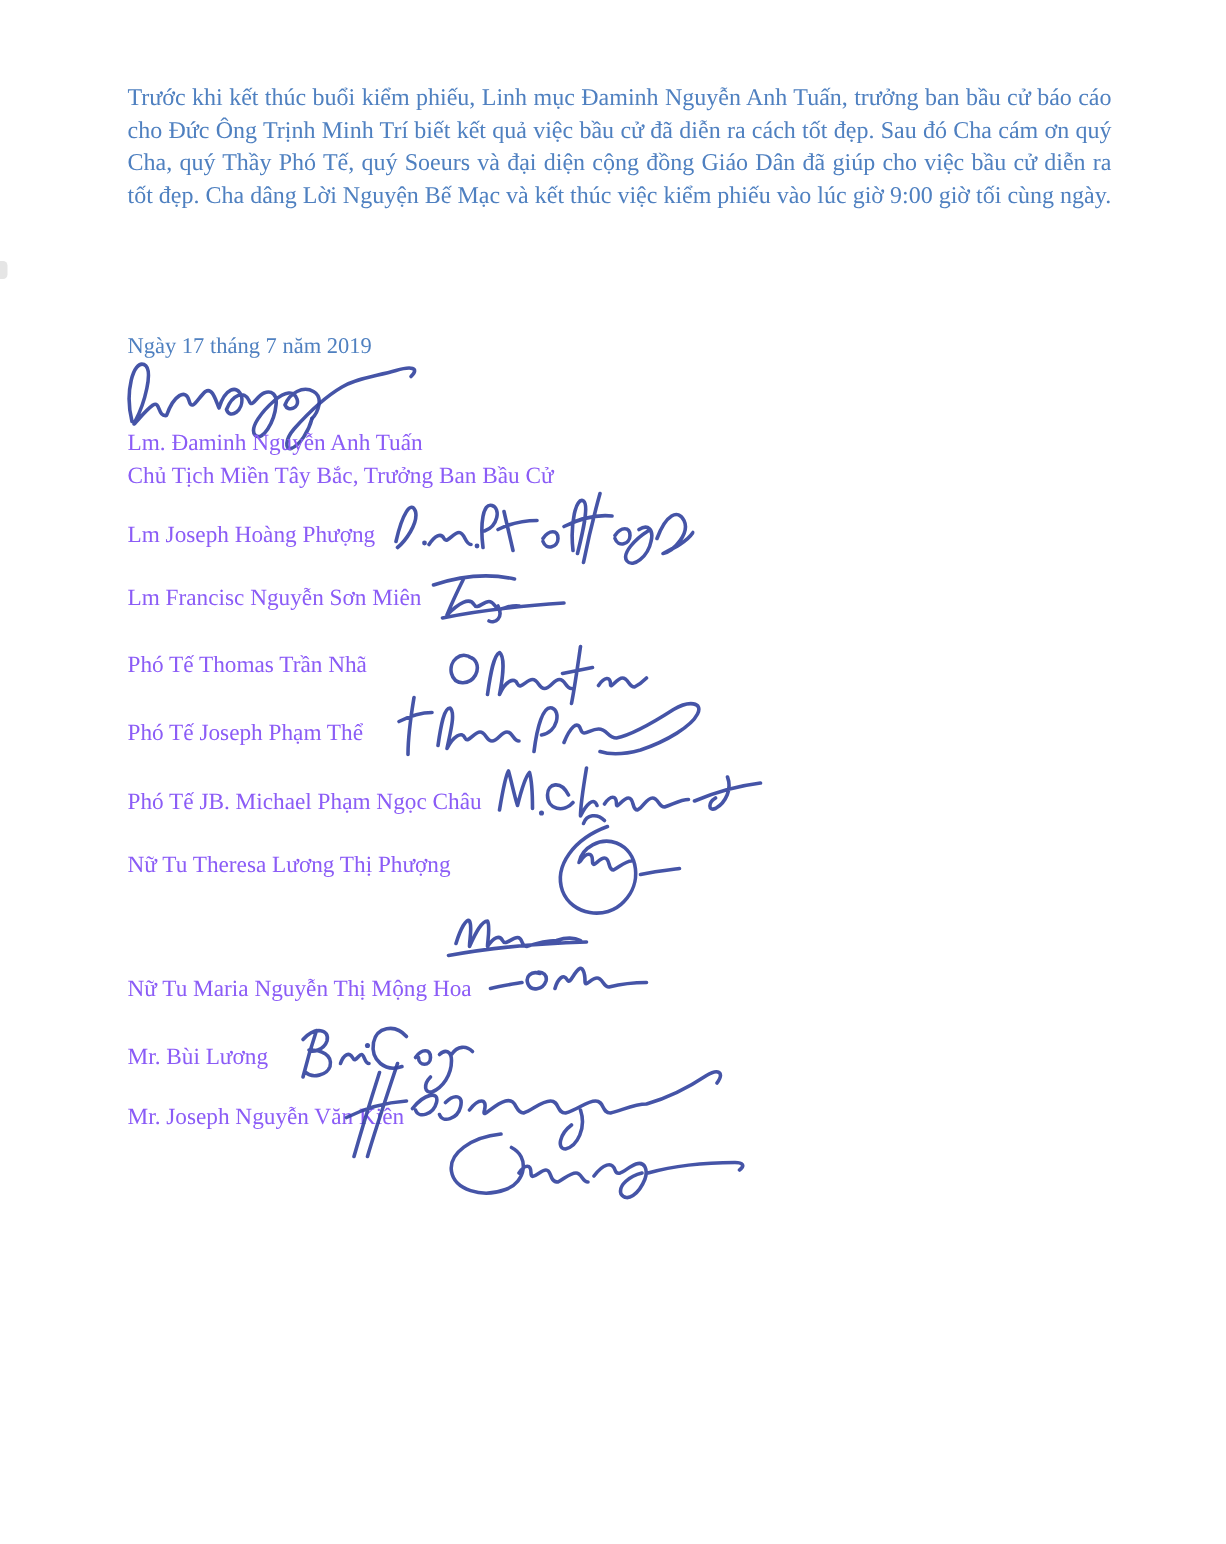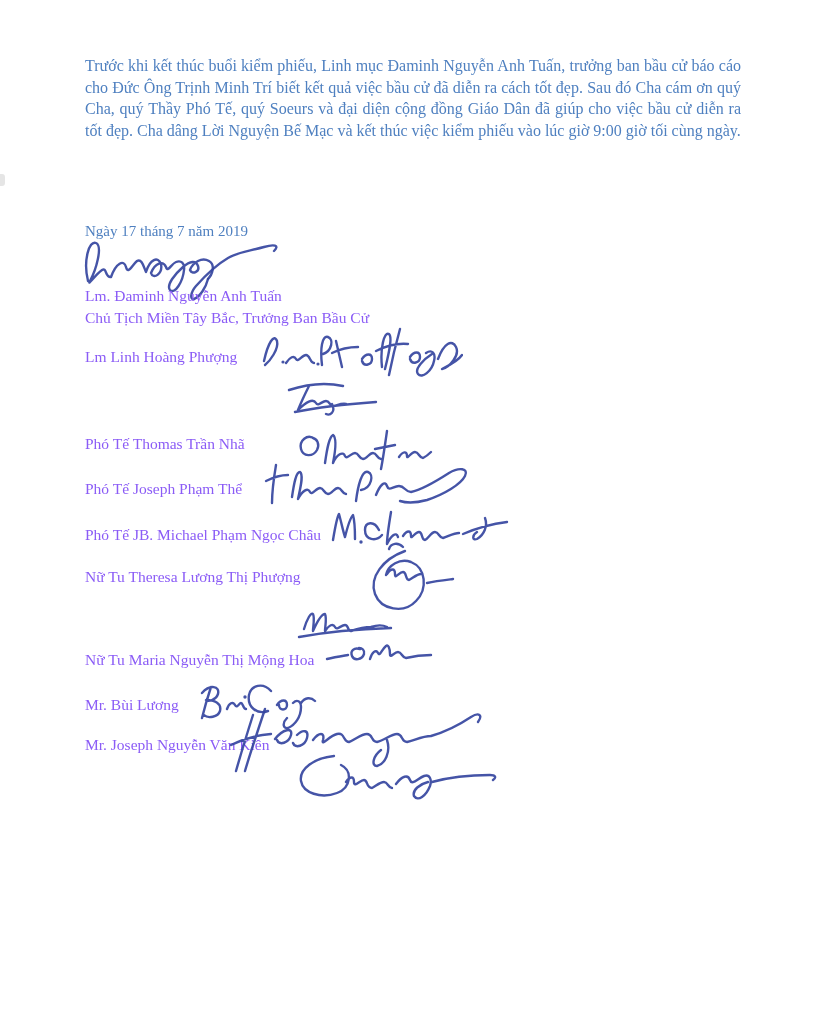--- a/index.html
+++ b/index.html
@@ -56,28 +56,29 @@
   <div class="dateline">Ngày 17 tháng 7 năm 2019</div>
 
   <svg class="sig" style="left:78px;top:231px;" width="215" height="72" viewBox="0 0 215 72">
     <path d="M10,50 C5,30 11,9 18,12 C25,15 18,39 12,50 C9,56 17,44 24,39 C29,36 27,47 33,46 C38,32 46,28 48,36 C50,44 54,34 59,30 C64,27 66,37 68,41 C72,28 80,25 83,33 C85,43 75,49 73,42 C77,32 85,29 88,36 C90,42 93,33 98,31 C103,29 107,32 106,39 C105,50 97,64 92,59 C88,54 97,43 105,36 C112,30 118,29 120,35 C122,41 114,44 112,39 C115,31 124,26 131,30 C138,34 134,44 130,48"></path>
     <path d="M130,48 C128,56 122,66 116,68 C112,69 112,62 118,55 C126,46 138,34 150,27 C160,21 172,20 186,16 C196,13 202,14 196,20"></path>
   </svg>
 
   <div class="nameline" style="top:287px;">Lm. Đaminh Nguyễn Anh Tuấn</div>
   <div class="nameline" style="top:309px;">Chủ Tịch Miền Tây Bắc, Trưởng Ban Bầu Cử</div>
 
-  <div class="nameline" style="top:348px;">Lm Linh Hoàng Phượng</div>
+  <div class="nameline" style="top:348px;">Lm Joseph Hoàng Phượng</div>
   <svg class="sig" style="left:258px;top:321px;" width="205" height="60" viewBox="0 0 205 60">
     <path d="M6,40 C10,22 16,12 19,20 C21,28 12,40 7,44 M28,42 C32,36 36,34 38,38 C40,42 44,34 48,34 C52,34 52,42 56,42 M64,44 C62,28 64,14 70,16 C76,18 74,30 65,33 M78,20 L84,46 M74,32 C82,28 92,26 100,26 M104,38 C108,32 114,32 114,38 C114,44 106,46 104,40"></path>
     <path d="M124,46 C122,28 126,10 131,13 C135,16 130,36 127,48 M142,8 C137,26 133,44 131,54 M118,30 C128,25 140,22 150,23 M152,36 C156,30 162,30 162,36 C162,42 154,44 152,38 M168,32 C174,28 178,32 176,40 C174,50 164,58 160,53 C156,48 166,38 174,33 M180,38 C186,22 194,18 198,26 C202,34 192,46 184,48 C192,44 200,40 204,34"></path>
     <circle cx="25" cy="41" r="1.6"></circle>
       <circle cx="60" cy="43" r="1.6"></circle>
   </svg>
 
+  <div class="nameline" style="top:390px;">Lm Francisc Nguyễn Sơn Miên</div>
   <svg class="sig" style="left:285px;top:375px;" width="95" height="42" viewBox="0 0 95 42">
     <path d="M4,15 C22,9 40,7 58,11 M24,11 C19,21 15,30 13,35 C21,27 28,23 31,28 C33,32 37,26 41,26 C45,26 45,32 49,31 C53,30 57,28 61,29 M47,29 C51,37 45,41 41,39 M10,37 C34,32 62,29 91,27"></path>
   </svg>
 
   <div class="nameline" style="top:435px;">Phó Tế Thomas Trần Nhã</div>
   <svg class="sig" style="left:293px;top:423px;" width="140" height="48" viewBox="0 0 140 48">
     <path d="M22,16 C14,10 6,18 8,26 C10,34 20,34 24,27 C27,21 24,16 20,15 M32,40 C34,26 36,14 40,12 C44,15 42,30 40,40 C44,31 50,28 52,33 C54,37 58,30 62,30 C66,30 66,36 70,36 C74,36 76,30 80,30 C84,30 84,36 88,36 M94,8 C92,22 90,36 88,46 M82,26 L102,22 M106,34 C110,28 114,28 114,33 C114,37 118,29 122,29 C126,29 126,35 130,35 C134,33 136,31 138,29"></path>
   </svg>
 
   <div class="nameline" style="top:480px;">Phó Tế Joseph Phạm Thể</div>

